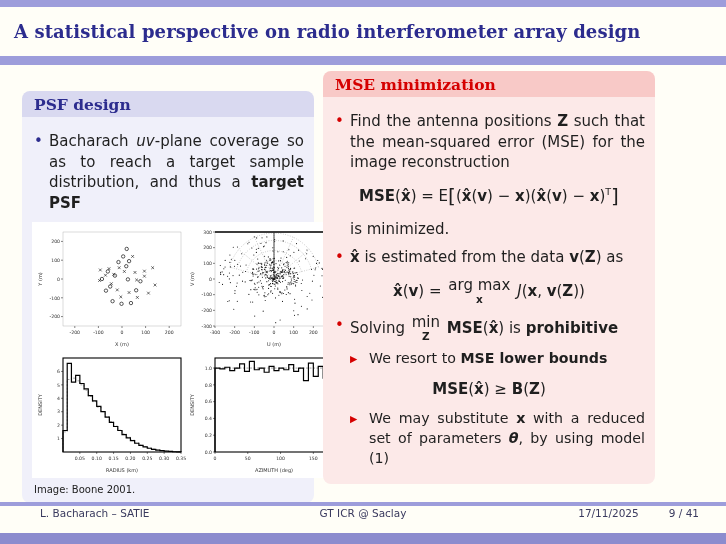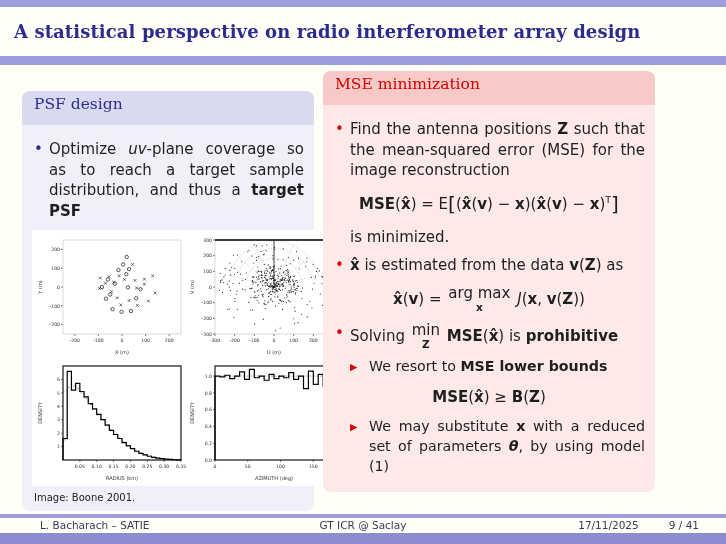--- a/index.html
+++ b/index.html
@@ -9,21 +9,21 @@
 
   .topbar{height:7px;background:var(--lavender,#9D9DDB);}
   .titlebar{height:49px;display:flex;align-items:center;padding-left:14px;background:var(--page_bg,#FFFEF7);}
   .titlebar h1{font-family:"DejaVu Serif","Liberation Serif",serif;font-weight:bold;font-size:18px;color:var(--structure_blue,#2C2C8E);letter-spacing:0.1px;}
   .separator{height:9px;background:var(--lavender,#9D9DDB);}
 
   .columns{display:flex;align-items:flex-start;}
   .col-left{width:292px;margin-left:22px;margin-top:26px;}
   .col-right{width:332px;margin-left:9px;margin-top:6px;}
 
-  .block-hdr{font-family:"DejaVu Serif","Liberation Serif",serif;font-weight:normal;font-size:15.5px;padding:4px 12px 12px;border-radius:8px 8px 0 0;}
+  .block-hdr{font-family:"DejaVu Serif","Liberation Serif",serif;font-weight:bold;font-size:15.5px;padding:4px 12px 3px;border-radius:8px 8px 0 0;}
   .psf .block-hdr{background:var(--psf_header_bg,#D9D9F0);color:var(--structure_blue,#2C2C8E);}
   .mse .block-hdr{background:var(--mse_header_bg,#F8C9C7);color:var(--alert_red,#D50000);}
   .block-body{border-radius:0 0 8px 8px;padding:8px 10px 8px;}
   .psf .block-body{background:var(--psf_body_bg,#F0F0FA);}
   .mse .block-body{background:var(--mse_body_bg,#FCE9E8);}
 
   .item{display:flex;margin:6px 0 8px;font-size:15px;line-height:1.38;}
   .item .blt{width:17px;flex:0 0 17px;text-align:left;padding-left:2px;}
   .psf .item .blt{color:var(--structure_blue,#2C2C8E);}
   .mse .item .blt{color:var(--alert_red,#D50000);}
@@ -42,21 +42,21 @@
   .stack{display:inline-flex;flex-direction:column;align-items:center;vertical-align:middle;line-height:1;margin:0 2px;}
   .stack .s-bot{font-size:10.5px;margin-top:1px;}
 
   .figure{width:312px;margin:8px auto 4px;background:#fff;display:grid;grid-template-columns:1fr 1fr;padding:2px 4px;}
   .subplot{width:150px;height:126px;display:block;}
   svg text{font-family:"DejaVu Sans","Liberation Sans",sans-serif;fill:#333;}
   .caption{font-size:10px;color:#222;padding:2px 0 0 2px;}
 
   .footer{position:absolute;left:0;bottom:0;width:726px;}
   .f-line{height:4px;background:var(--lavender,#9D9DDB);}
-  .f-strip{height:15px;background:var(--page_bg,#FFFEF7);position:relative;font-size:10.5px;color:var(--footer_text,#3A3A5E);}
+  .f-strip{height:27px;background:var(--page_bg,#FFFEF7);position:relative;font-size:10.5px;color:var(--footer_text,#3A3A5E);}
   .f-author{position:absolute;left:40px;top:1px;}
   .f-center{position:absolute;left:0;right:0;text-align:center;top:1px;}
   .f-right{position:absolute;right:27px;top:1px;}
   .f-page{margin-left:30px;}
   .f-bar{height:11px;background:var(--lavender_dark,#8C8CCE);}
 </style>
 </head>
 <body>
 
 <div class="topbar"></div>
@@ -66,21 +66,21 @@
 <div class="separator"></div>
 
 <div class="columns">
 
   <div class="col-left">
     <div class="psf">
       <div class="block-hdr">PSF design</div>
       <div class="block-body">
         <div class="item bullet">
           <span class="blt">•</span>
-          <div class="itxt"><span>Optimize </span><span class="rt-i">uv</span><span>-plane coverage so as to reach a target sample distribution, and thus a </span><span class="rt-b">target PSF</span></div>
+          <div class="itxt"><span>Bacharach </span><span class="rt-i">uv</span><span>-plane coverage so as to reach a target sample distribution, and thus a </span><span class="rt-b">target PSF</span></div>
         </div>
         <div class="figure">
           <svg class="subplot" viewBox="0 0 150 126">
               <line x1="38.8" y1="102" x2="38.8" y2="104" stroke="#000" stroke-width="0.5"></line>
               <text x="38.8" y="110" font-size="4.6" text-anchor="middle">-200</text>
               <line x1="62.4" y1="102" x2="62.4" y2="104" stroke="#000" stroke-width="0.5"></line>
               <text x="62.4" y="110" font-size="4.6" text-anchor="middle">-100</text>
               <line x1="86" y1="102" x2="86" y2="104" stroke="#000" stroke-width="0.5"></line>
               <text x="86" y="110" font-size="4.6" text-anchor="middle">0</text>
               <line x1="109.6" y1="102" x2="109.6" y2="104" stroke="#000" stroke-width="0.5"></line>

